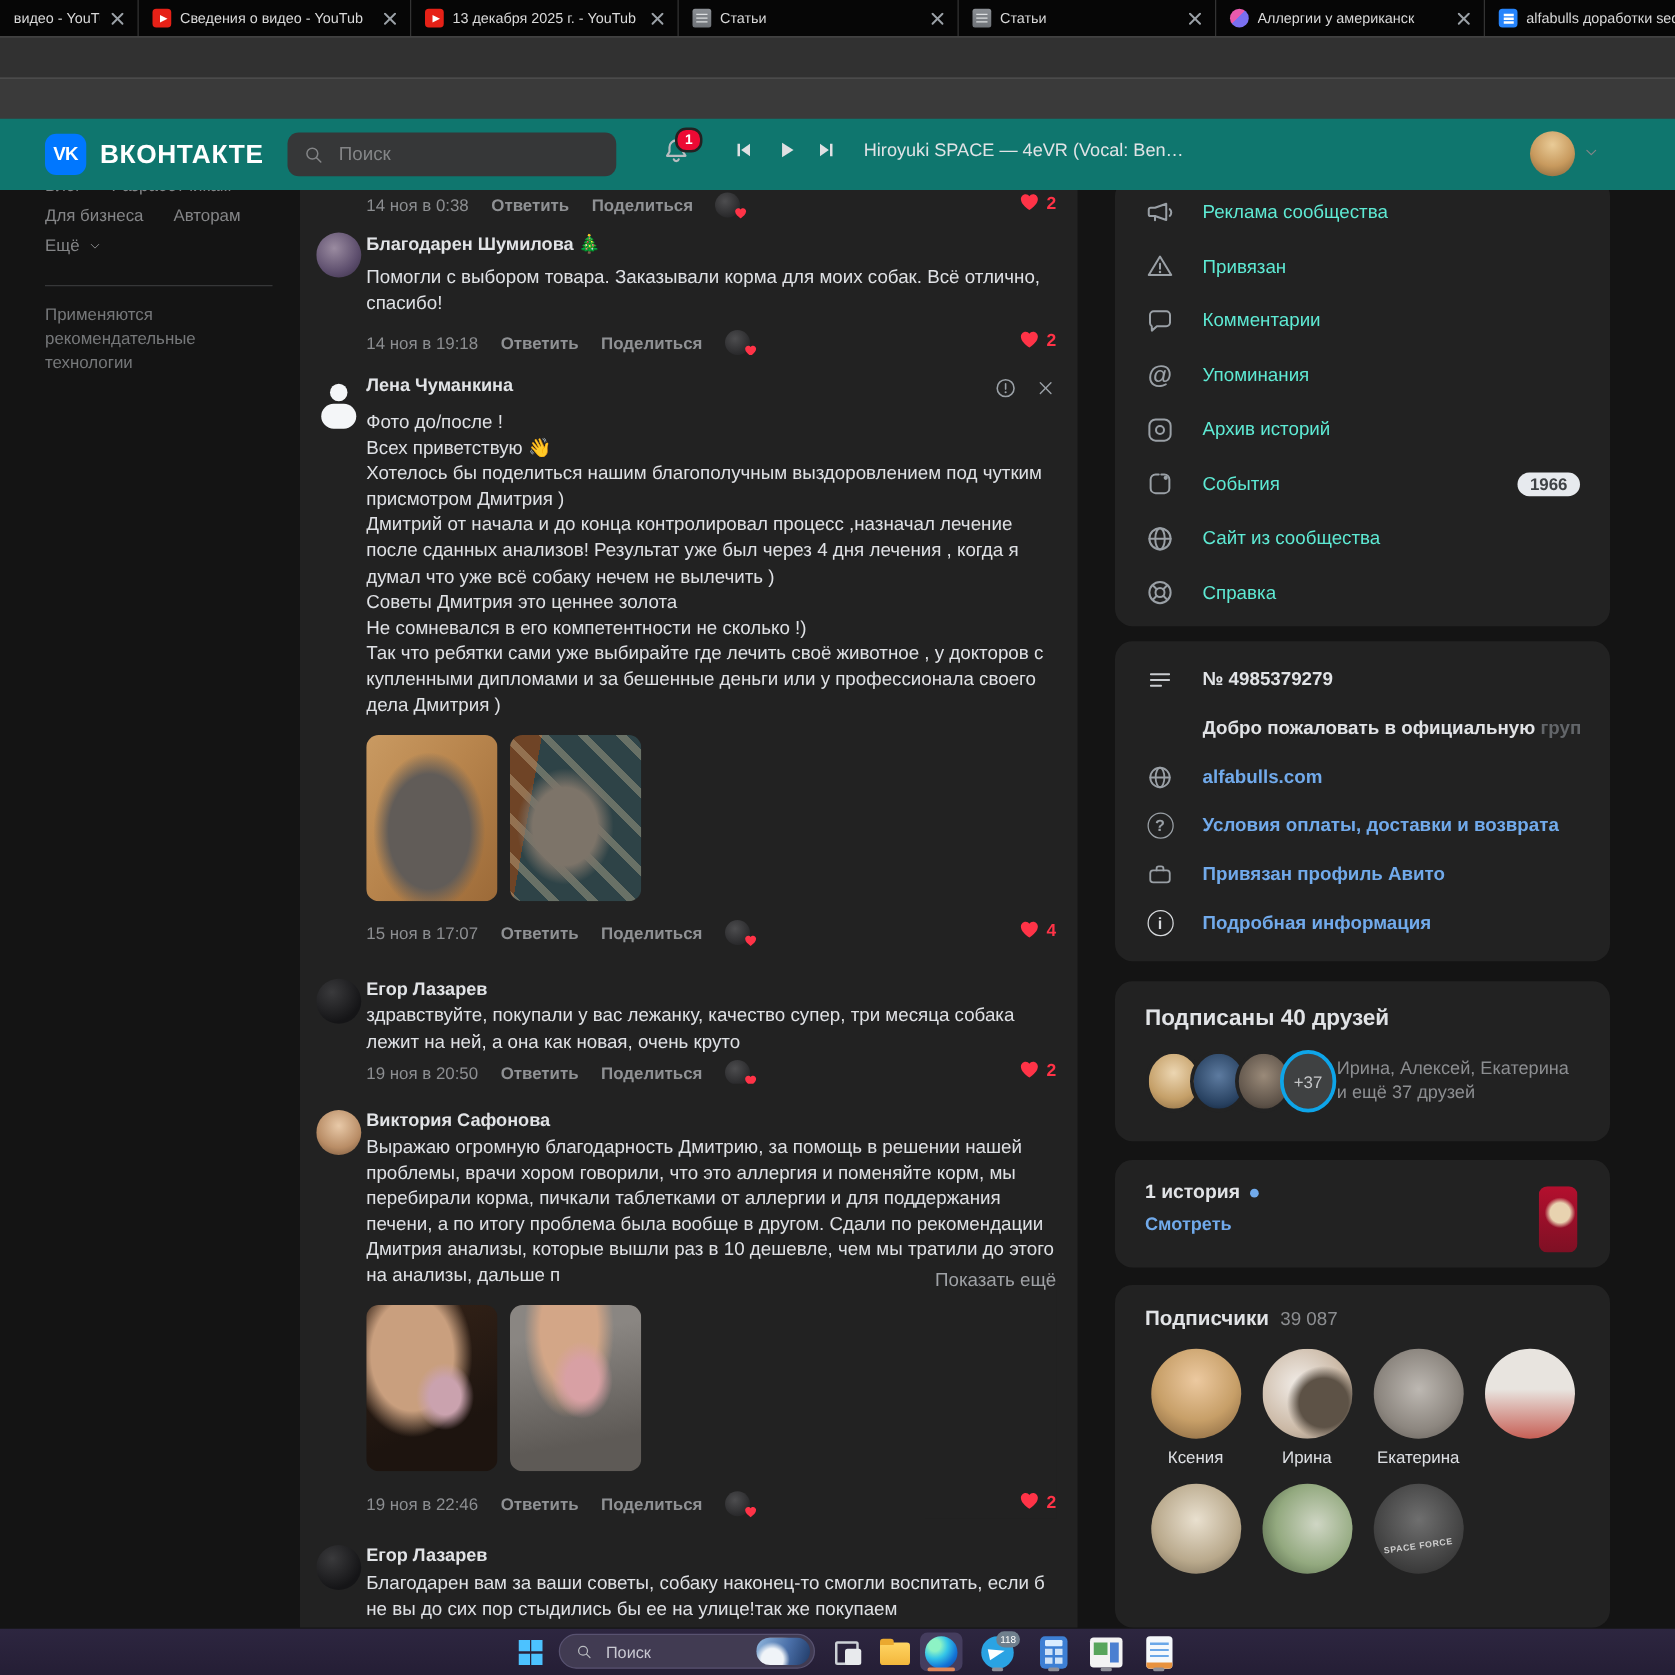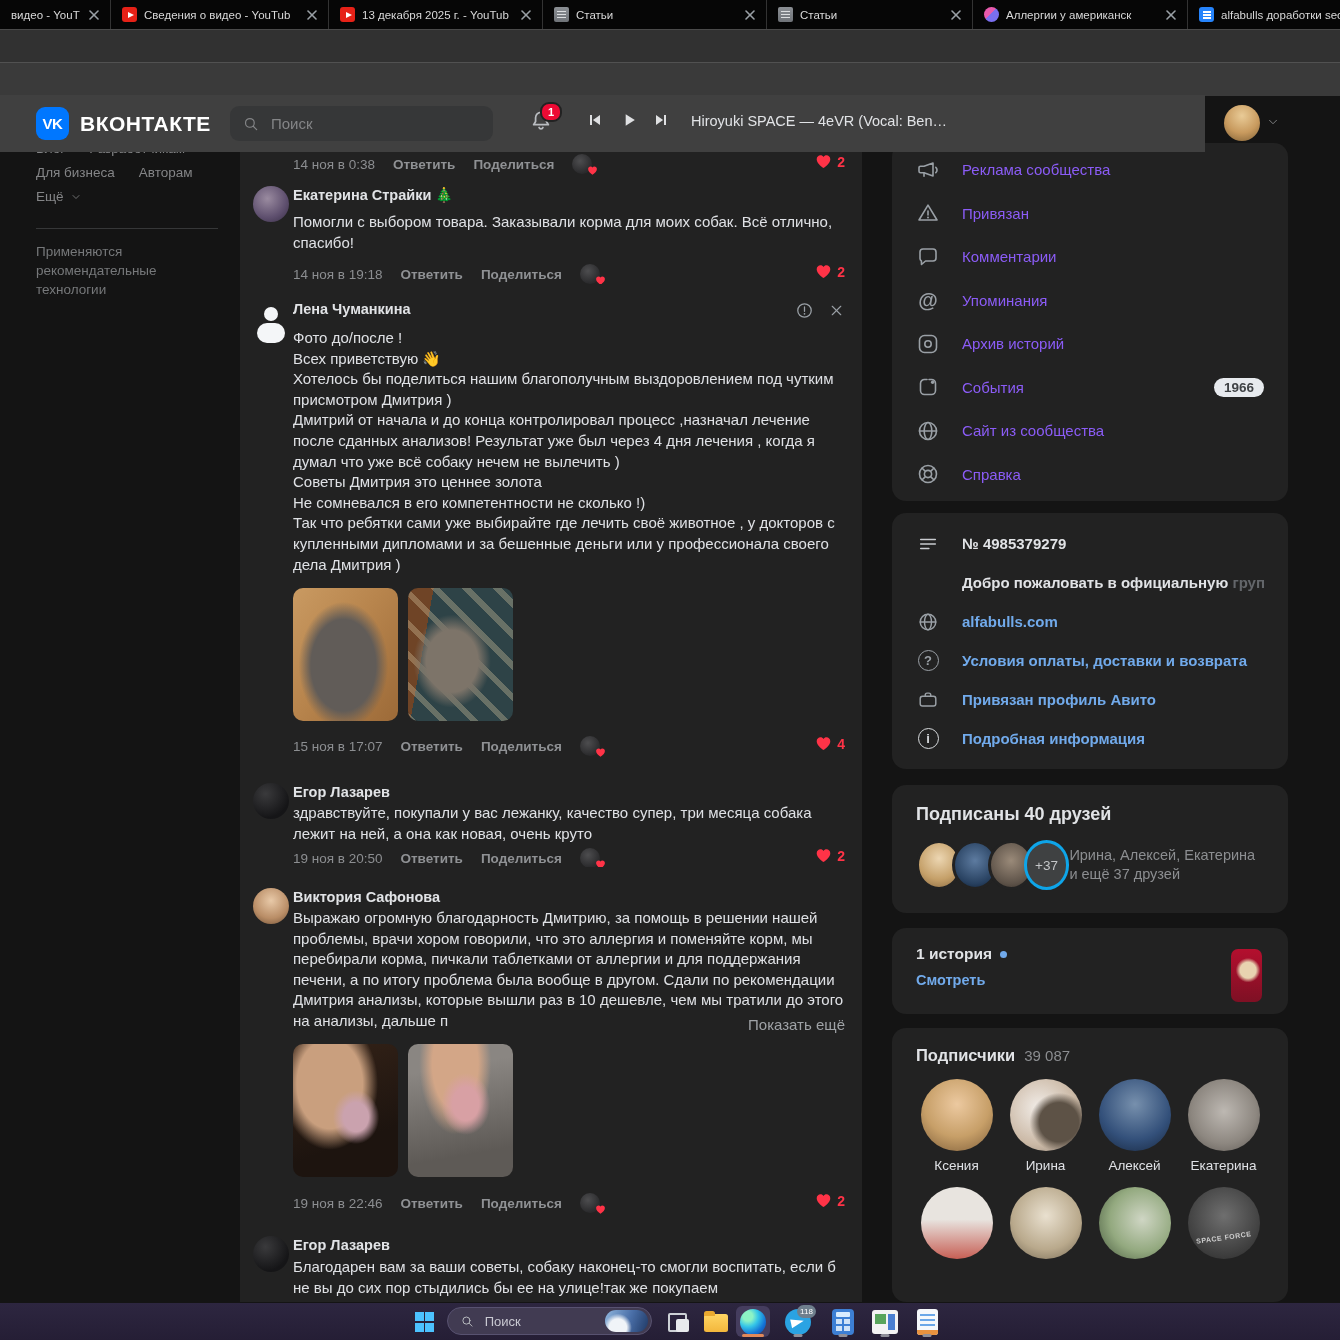--- a/index.html
+++ b/index.html
@@ -18,21 +18,21 @@
   .fav-doc::after{content:"";position:absolute;left:3px;top:3.5px;width:9px;height:1.6px;background:#dcdee0;box-shadow:0 3px 0 #dcdee0,0 6px 0 #dcdee0;}
   .fav-paw{background:linear-gradient(135deg,#e85aad 0 45%,#7a6ff0 45% 100%);border-radius:50%;}
   .fav-docs{background:#2684fc;border-radius:3px;}
   .fav-docs::after{content:"";position:absolute;left:3.5px;top:4px;width:8px;height:1.6px;background:#fff;box-shadow:0 3px 0 #fff,0 6px 0 #fff;}
 
   
   .chrome1{position:absolute;top:29px;left:0;width:1340px;height:33px;background:#313131;border-top:1px solid #4a4a4a;}
   .chrome2{position:absolute;top:62px;left:0;width:1340px;height:33px;background:#3a3a3a;border-top:1px solid #515151;}
 
   
-  .vkheader{position:absolute;top:95px;left:0;width:1205px;height:57px;background:#404040;z-index:6;}
+  .vkheader{position:absolute;top:95px;left:0;width:1340px;height:57px;background:#0f766e;z-index:6;}
   .vk-logo{position:absolute;left:36px;top:12px;width:33px;height:33px;border-radius:9px;background:#0077ff;display:flex;align-items:center;justify-content:center;color:#fff;font-weight:bold;font-size:15px;letter-spacing:-.5px;}
   .vk-brand{position:absolute;left:80px;top:17px;font-size:21px;font-weight:bold;letter-spacing:.5px;color:#fff;}
   .vk-search{position:absolute;left:230px;top:11px;width:263px;height:35px;background:#363738;border-radius:9px;display:flex;align-items:center;padding:0 12px;gap:9px;box-sizing:border-box;}
   .vk-search input{background:transparent;border:none;outline:none;color:#e1e3e6;font-size:15px;width:180px;font-family:"Liberation Sans",sans-serif;}
   .vk-search input::placeholder{color:#848587;}
   .bell-wrap{position:absolute;left:528px;top:13px;width:30px;height:30px;}
   .bell-badge{position:absolute;left:12px;top:-6px;min-width:12px;height:16px;padding:0 3px;background:#ed0a34;border-radius:9px;color:#fff;font-size:11px;font-weight:bold;display:flex;align-items:center;justify-content:center;border:2px solid #222;}
   .pbtn{position:absolute;top:15px;width:22px;height:20px;}
   .track{position:absolute;left:691px;top:18px;width:330px;font-size:14.5px;color:#e1e3e6;white-space:nowrap;overflow:hidden;text-overflow:ellipsis;}
   .hdr-avatar{position:absolute;left:1224px;top:10px;width:36px;height:36px;border-radius:50%;background:radial-gradient(circle at 50% 30%,#e9cb97,#c89a5e 55%,#7e5f35);}
@@ -80,21 +80,21 @@
   .av-lena{background:#99a2ad;position:relative;overflow:hidden;}
   .av-lena::before{content:"";position:absolute;left:11px;top:7px;width:14px;height:14px;border-radius:50%;background:#f4f6f8;}
   .av-lena::after{content:"";position:absolute;left:4px;top:23px;width:28px;height:20px;border-radius:14px;background:#f4f6f8;}
   .av-egor{background:radial-gradient(circle at 35% 30%,#3a3a3c,#151517 70%);}
   .av-vika{background:radial-gradient(circle at 50% 35%,#e8c9a8,#b98d66 60%,#6e4f35);}
 
   
   .rcard{position:absolute;left:892px;width:396px;background:#222222;border-radius:14px;box-sizing:border-box;}
   .menu{top:143px;height:358px;display:flex;flex-direction:column;padding:5px 0;}
   .mrow{flex:1;display:flex;align-items:center;gap:22px;padding:0 24px;}
-  .mrow-label{font-size:15px;color:#8b5cf6;}
+  .mrow-label{font-size:15px;color:#5eead4;}
   .mbadge{margin-left:auto;background:#e7eaee;color:#3f4245;font-size:13.5px;font-weight:bold;border-radius:12px;padding:2px 10px;}
   .infocard{top:513px;height:256px;display:flex;flex-direction:column;padding:11px 0;}
   .irow{flex:1;display:flex;align-items:center;gap:22px;padding:0 24px;font-size:15px;}
   .icol{width:24px;flex:none;display:flex;justify-content:center;}
   .blue{color:#71aaeb;font-weight:bold;}
   .iw-bold{font-weight:bold;color:#e1e3e6;}
   .iw-fade{color:#63666a;font-weight:bold;}
   .circle-glyph{width:21px;height:21px;border-radius:50%;border:1.7px solid #9aa0a6;color:#9aa0a6;display:flex;align-items:center;justify-content:center;font-size:13px;font-weight:bold;box-sizing:border-box;}
   .circle-glyph.bright{border-color:#d7dadd;color:#d7dadd;}
   .friends{top:785px;height:128px;padding:19px 24px;}
@@ -287,21 +287,21 @@
               </svg>
               <span>2</span>
             </span>
         </div>
       </div>
     </div>
 
     <div class="cblock" style="top:44px;height:100px">
       <span class="c-avatar av-kat"></span>
       <div class="c-body">
-        <div class="c-name">Екатерина Страйки 🎄</div>
+        <div class="c-name">Благодарен Шумилова 🎄</div>
         <div class="c-text" style="top:28px;height:44px">Помогли с выбором товара. Заказывали корма для моих собак. Всё отлично, спасибо!</div>
         <div class="c-foot" style="top:79px">
           <span>14 ноя в 19:18</span>
           <span class="c-act">Ответить</span>
           <span class="c-act">Поделиться</span>
           <span class="chip">
               <span class="chip-av"></span>
               <svg class="heart chip-heart" width="11" height="11" viewBox="0 0 16 16">
                 <path d="M8 14.2C4.9 12 1.6 9.2 1.6 5.9 1.6 3.8 3.2 2.2 5.2 2.2c1.2 0 2.2.6 2.8 1.5.6-.9 1.6-1.5 2.8-1.5 2 0 3.6 1.6 3.6 3.7 0 3.3-3.3 6.1-6.4 8.3z"></path>
               </svg>
@@ -567,24 +567,20 @@
       <span class="sub-count">39 087</span>
     </div>
     <div class="sub-grid">
       <div class="sub-cell">
         <span class="sub-av s1"></span>
         <span class="sub-name">Ксения</span>
       </div>
       <div class="sub-cell">
         <span class="sub-av s2"></span>
         <span class="sub-name">Ирина</span>
-      </div>
-      <div class="sub-cell">
-        <span class="sub-av s3"></span>
-        <span class="sub-name">Алексей</span>
       </div>
       <div class="sub-cell">
         <span class="sub-av s4"></span>
         <span class="sub-name">Екатерина</span>
       </div>
       <div class="sub-cell">
           <span class="sub-av s5"></span>
         </div>
       <div class="sub-cell">
           <span class="sub-av s6"></span>

